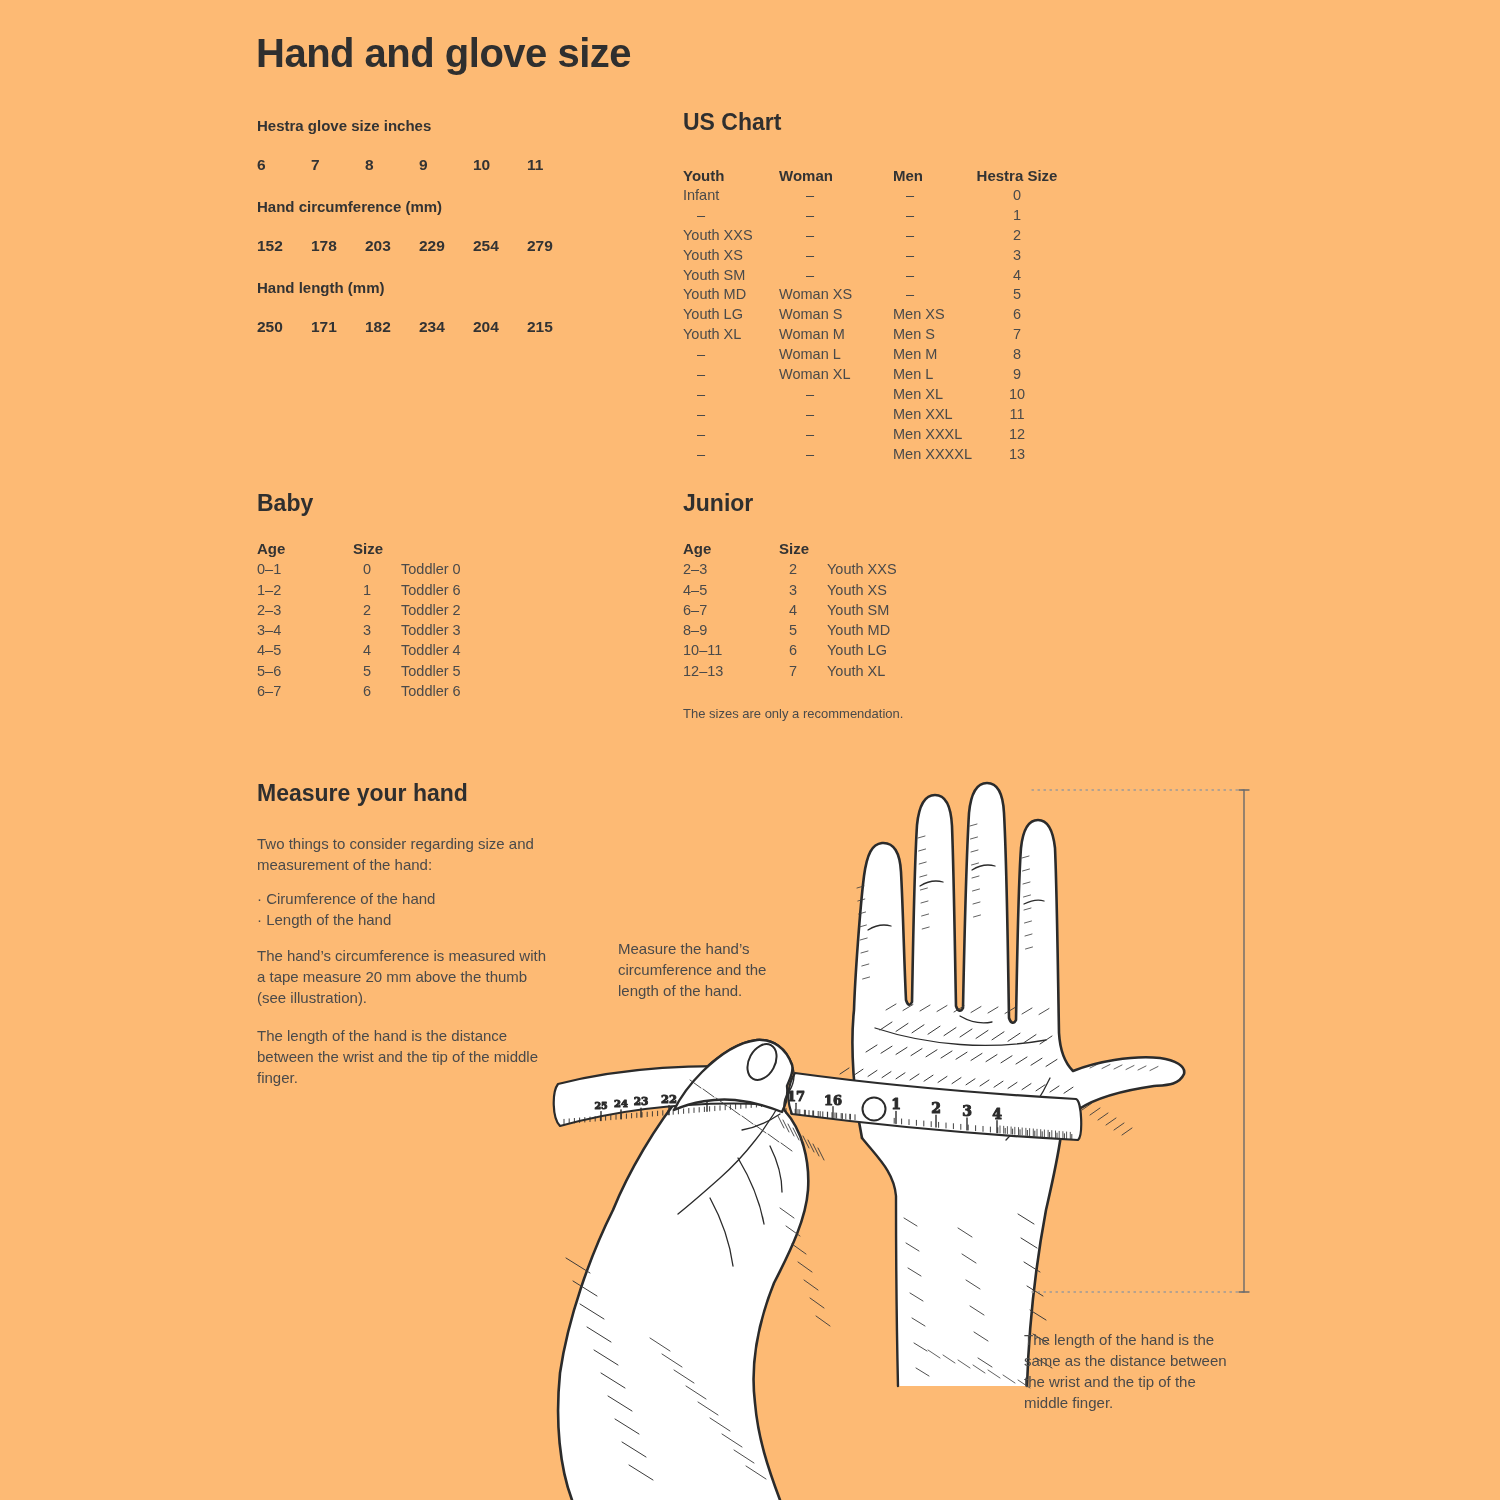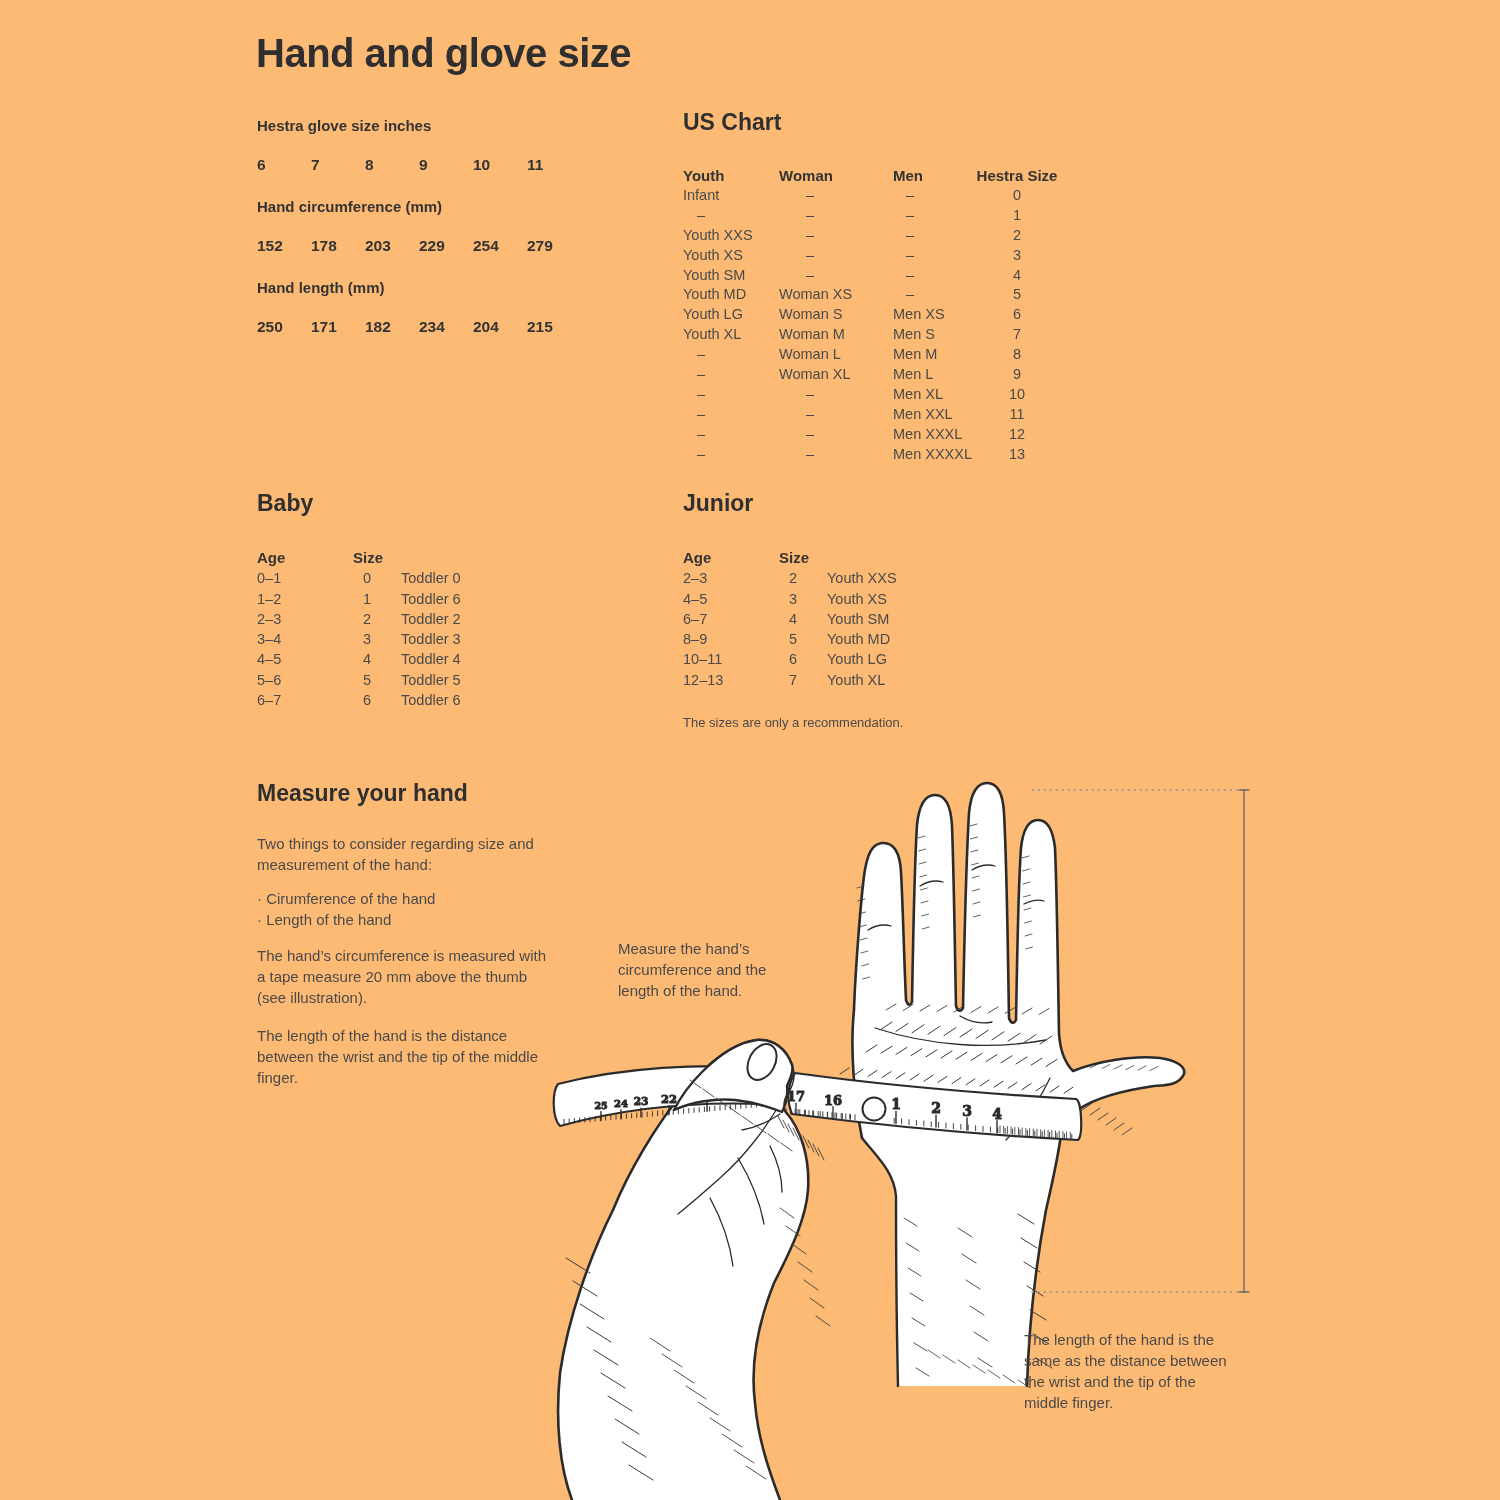--- a/index.html
+++ b/index.html
@@ -25,21 +25,21 @@
   .us-grid{display:grid;grid-template-columns:96px 114px 83px 82px;margin-top:28px;
            font-size:14.5px;line-height:19.9px;color:var(--body);}
   .us-grid .h{font-weight:700;font-size:15px;color:#333;}
   .us-grid .col3{text-align:center;}
   .us-grid .dash.col0{padding-left:14px;}
   .us-grid .dash.col1{padding-left:27px;}
   .us-grid .dash.col2{padding-left:13px;}
   
   .baby{left:257px;top:487px;}
   .junior{left:683px;top:487px;}
-  .bj-grid{display:grid;grid-template-columns:96px 48px auto;margin-top:29px;
+  .bj-grid{display:grid;grid-template-columns:96px 48px auto;margin-top:20px;
            font-size:14.5px;line-height:20.3px;color:var(--body);}
   .bj-grid .h{font-weight:700;font-size:15px;color:#333;}
   .bj-grid .sz{padding-left:10px;}
   .jnote{margin:22px 0 0 0;font-size:13px;line-height:21px;color:var(--body);}
   
   .measure{left:257px;top:777px;width:320px;}
   .mp{margin:24px 0 0 0;font-size:15px;line-height:21px;color:var(--body);white-space:pre-line;}
   .bullets{margin-top:13px;}
   .bullets .bline{font-size:15px;line-height:21px;}
   .mp.p2{margin-top:15px;}

